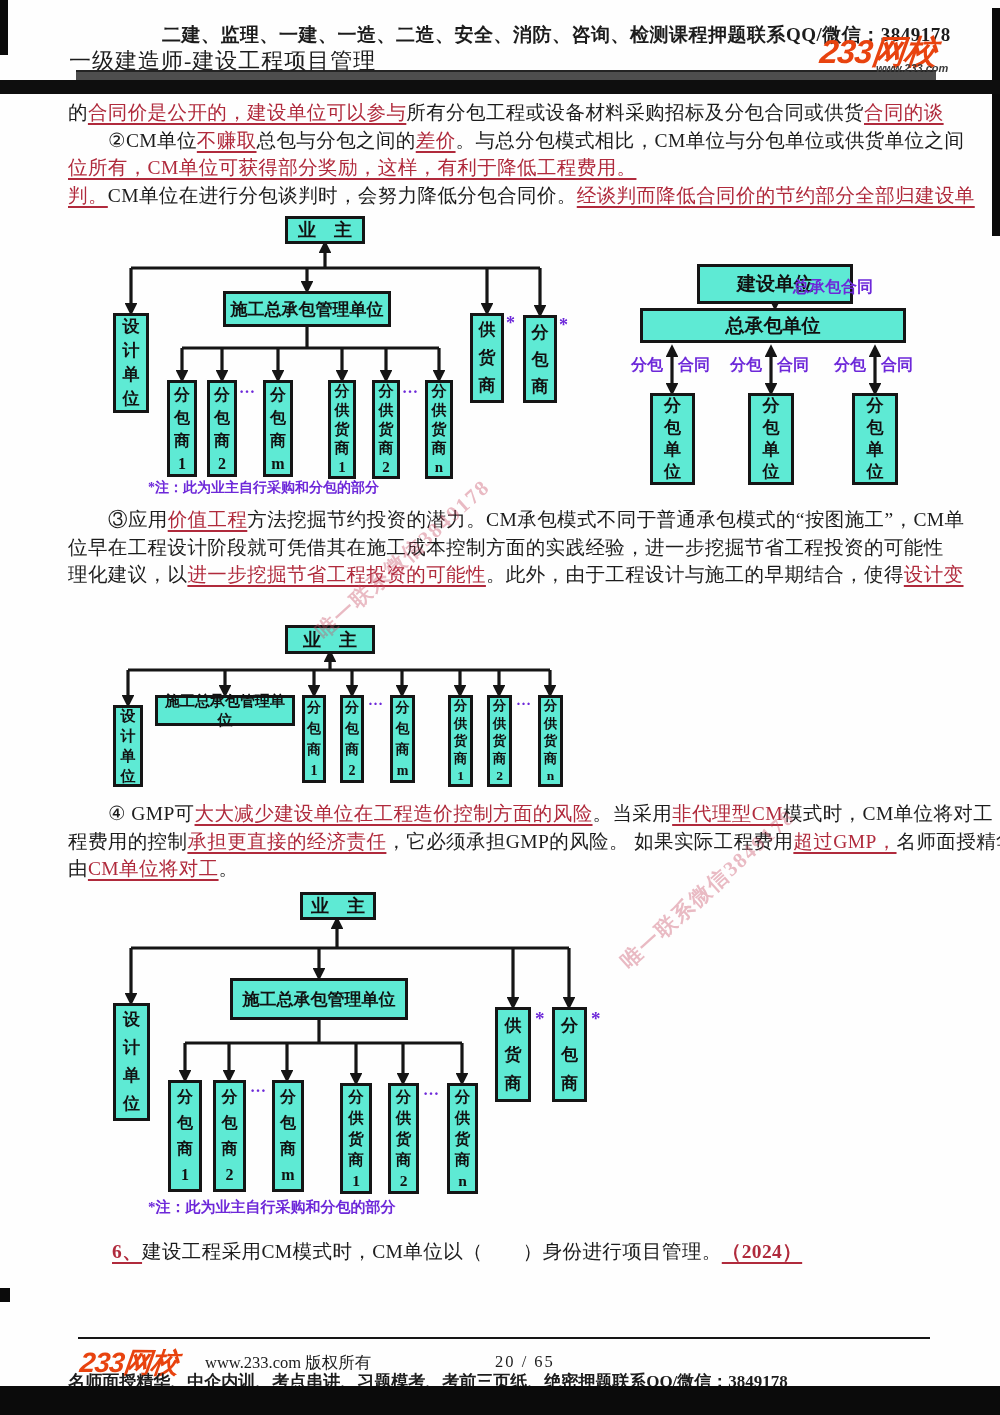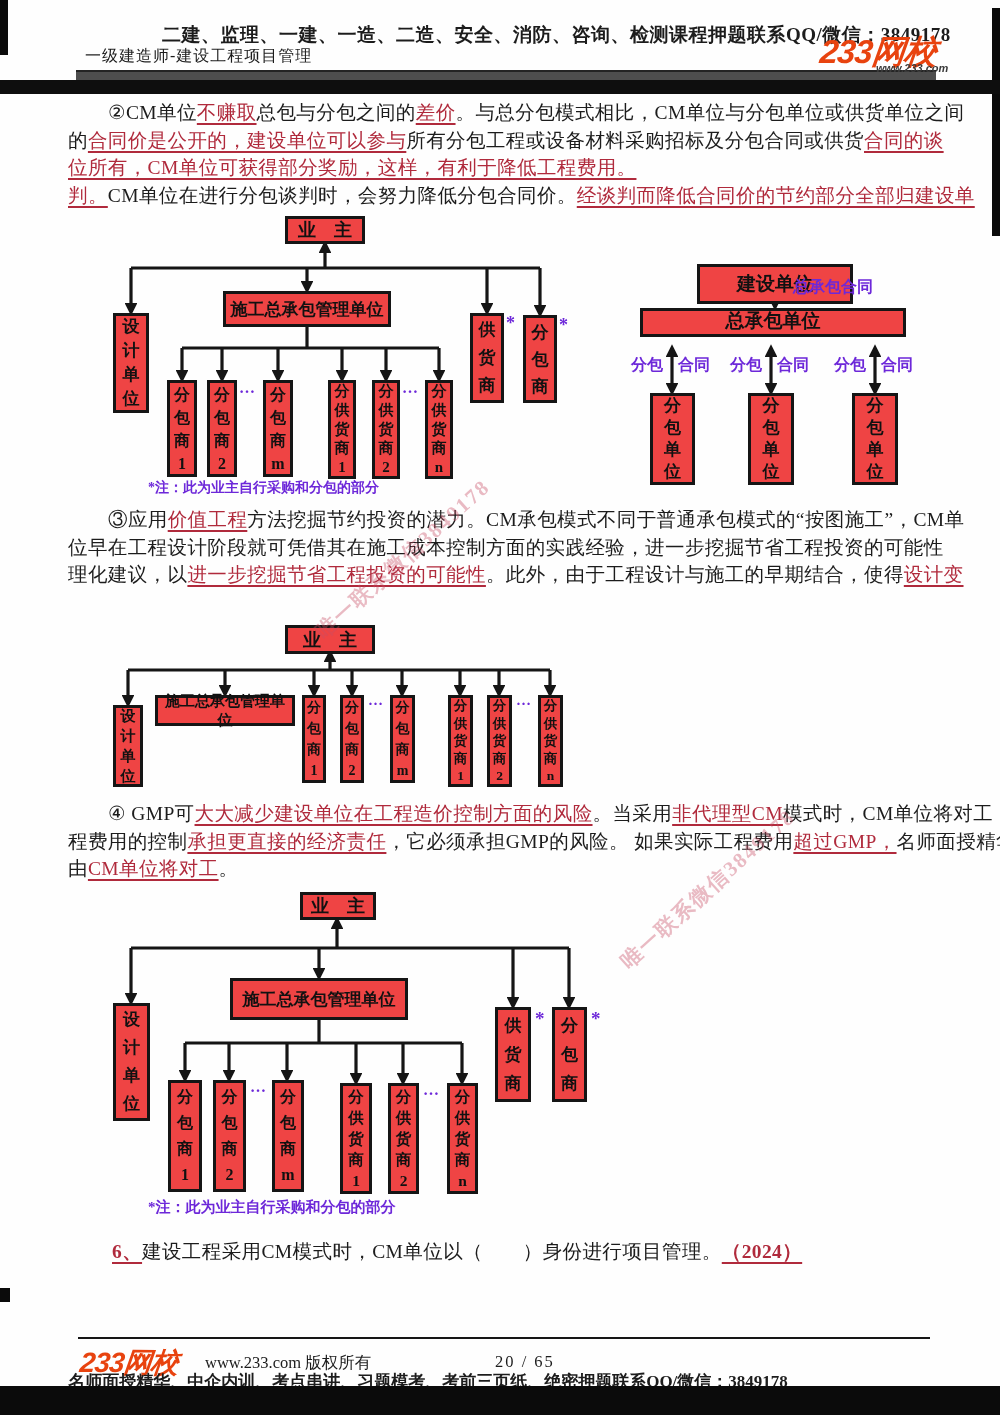--- a/index.html
+++ b/index.html
@@ -11,21 +11,21 @@
   .bar{position:absolute; background:#0b0b0b;}
   .bar-topleft{left:0;top:0;width:8px;height:55px;}
   .bar-right{left:992px;top:8px;width:8px;height:228px;}
   .bar-band{left:0;top:80px;width:1000px;height:14px;background:#0e0e0e;}
   .bar-gray{left:76px;top:70px;width:860px;height:11px;background:#4e4e4e;border-top:2px solid #242424;}
   .bar-bottomleft{left:0;top:1288px;width:10px;height:14px;}
   .bar-bottom{left:0;top:1386px;width:1000px;height:29px;z-index:30;}
 
   
   .promo{position:absolute;left:162px;top:22px;font-size:19px;font-weight:bold;letter-spacing:.5px;}
-  .course{position:absolute;left:85px;top:46px;font-size:16px;letter-spacing:1px;text-align:right;}
+  .course{position:absolute;left:69px;top:46px;font-size:22px;letter-spacing:1px;text-align:right;}
   .logo{position:absolute;left:820px;top:30px;font-size:33px;font-weight:bold;font-style:italic;
         color:#e8430f;transform:skewX(-6deg);font-family:"Liberation Sans",sans-serif;letter-spacing:-1px;}
   .logo-sub{position:absolute;left:876px;top:62px;font-size:11px;font-weight:bold;color:#3a3a3a;
         font-style:italic;font-family:"Liberation Sans",sans-serif;}
 
   
   .para{position:absolute;left:68px;width:870px;font-size:19.5px;line-height:27.5px;letter-spacing:.4px;}
   .pline{white-space:nowrap;}
   .pline.ind{text-indent:40px;}
   .red{color:var(--red);text-decoration:underline;text-underline-offset:4px;text-decoration-thickness:1.6px;}
@@ -33,21 +33,21 @@
   #para1{top:99px;} #para2{top:506px;} #para3{top:800px;}
   .question{position:absolute;left:112px;top:1238px;font-size:19.5px;letter-spacing:.4px;white-space:nowrap;}
 
   
   .diagram{position:absolute;}
   #d1{left:105px;top:213px;width:470px;height:292px;}
   #d2{left:625px;top:225px;width:335px;height:270px;}
   #d3{left:100px;top:622px;width:480px;height:172px;}
   #d4{left:110px;top:888px;width:590px;height:332px;}
   .diagram svg{position:absolute;left:0;top:0;}
-  .dbox{position:absolute;border:3px solid var(--line);background:#ef4444;display:flex;
+  .dbox{position:absolute;border:3px solid var(--line);background:#5eead4;display:flex;
         align-items:center;justify-content:center;text-align:center;font-weight:bold;color:#111;
         box-sizing:border-box;}
   .dbox span{white-space:pre-line;}
   .dtext{position:absolute;font-weight:bold;color:#6d28d9;white-space:nowrap;}
 
   
   .f-line{position:absolute;left:78px;top:1337px;width:852px;height:0;border-top:2px solid #161616;}
   .f-logo{position:absolute;left:80px;top:1344px;font-size:28px;font-weight:bold;font-style:italic;
         color:#e8430f;transform:skewX(-6deg);font-family:"Liberation Sans",sans-serif;letter-spacing:-1px;}
   .f-copy{position:absolute;left:205px;top:1352px;font-size:16.5px;}
@@ -70,22 +70,22 @@
   <div class="bar bar-band"></div>
   <div class="bar bar-bottomleft"></div>
   <div class="bar bar-bottom"></div>
 
   <div class="promo">二建、监理、一建、一造、二造、安全、消防、咨询、检测课程押题联系QQ/微信：3849178</div>
   <div class="course">一级建造师-建设工程项目管理</div>
   <div class="logo">233网校</div>
   <div class="logo-sub">www.233.com</div>
 
   <div class="para" id="para1">
+      <div class="pline"><span>的</span><span class="red">合同价是公开的，建设单位可以参与</span><span>所有分包工程或设备材料采购招标及分包合同或供货</span><span class="red">合同的谈</span></div>
       <div class="pline ind"><span>②CM单位</span><span class="red">不赚取</span><span>总包与分包之间的</span><span class="red">差价</span><span>。与总分包模式相比，CM单位与分包单位或供货单位之间</span></div>
-      <div class="pline"><span>的</span><span class="red">合同价是公开的，建设单位可以参与</span><span>所有分包工程或设备材料采购招标及分包合同或供货</span><span class="red">合同的谈</span></div>
       <div class="pline"><span class="red">位所有，CM单位可获得部分奖励，这样，有利于降低工程费用。</span></div>
       <div class="pline"><span class="red">判。</span><span>CM单位在进行分包谈判时，会努力降低分包合同价。</span><span class="red">经谈判而降低合同价的节约部分全部归建设单</span></div>
     </div>
   <div class="para" id="para2">
       <div class="pline ind"><span>③应用</span><span class="red">价值工程</span><span>方法挖掘节约投资的潜力。CM承包模式不同于普通承包模式的“按图施工”，CM单</span></div>
       <div class="pline"><span>位早在工程设计阶段就可凭借其在施工成本控制方面的实践经验，进一步挖掘节省工程投资的可能性</span></div>
       <div class="pline"><span>理化建议，以</span><span class="red">进一步挖掘节省工程投资的可能性</span><span>。此外，由于工程设计与施工的早期结合，使得</span><span class="red">设计变</span></div>
     </div>
   <div class="para" id="para3">
       <div class="pline ind"><span>④ GMP可</span><span class="red">大大减少建设单位在工程造价控制方面的风险</span><span>。当采用</span><span class="red">非代理型CM</span><span>模式时，CM单位将对工</span></div>
@@ -190,21 +190,21 @@
           </marker>
         </defs>
         <polyline points="150,48 150,82" fill="none" stroke="#151515" stroke-width="3.2" marker-end="url(#d2-arr)" marker-start="url(#d2-arr)"></polyline>
         <polyline points="47,123 47,167" fill="none" stroke="#151515" stroke-width="3.2" marker-end="url(#d2-arr)" marker-start="url(#d2-arr)"></polyline>
         <polyline points="146,123 146,167" fill="none" stroke="#151515" stroke-width="3.2" marker-end="url(#d2-arr)" marker-start="url(#d2-arr)"></polyline>
         <polyline points="250,123 250,167" fill="none" stroke="#151515" stroke-width="3.2" marker-end="url(#d2-arr)" marker-start="url(#d2-arr)"></polyline>
       </svg>
       <div class="dbox" style="left: 72px; top: 7px; width: 156px; height: 40px; font-size: 19px; margin-top: 32px;">
         <span>建设单位</span>
       </div>
-      <div class="dbox" style="left: 15px; top: 83px; width: 266px; height: 29px; font-size: 19px; align-items: flex-end;">
+      <div class="dbox" style="left: 15px; top: 83px; width: 266px; height: 35px; font-size: 19px;">
         <span>总承包单位</span>
       </div>
       <div class="dbox" style="left: 25px; top: 168px; width: 45px; height: 92px; font-size: 17px; line-height: 22px;">
         <span>分
 包
 单
 位</span>
       </div>
       <div class="dbox" style="left: 123px; top: 168px; width: 46px; height: 92px; font-size: 17px; line-height: 22px;">
         <span>分

